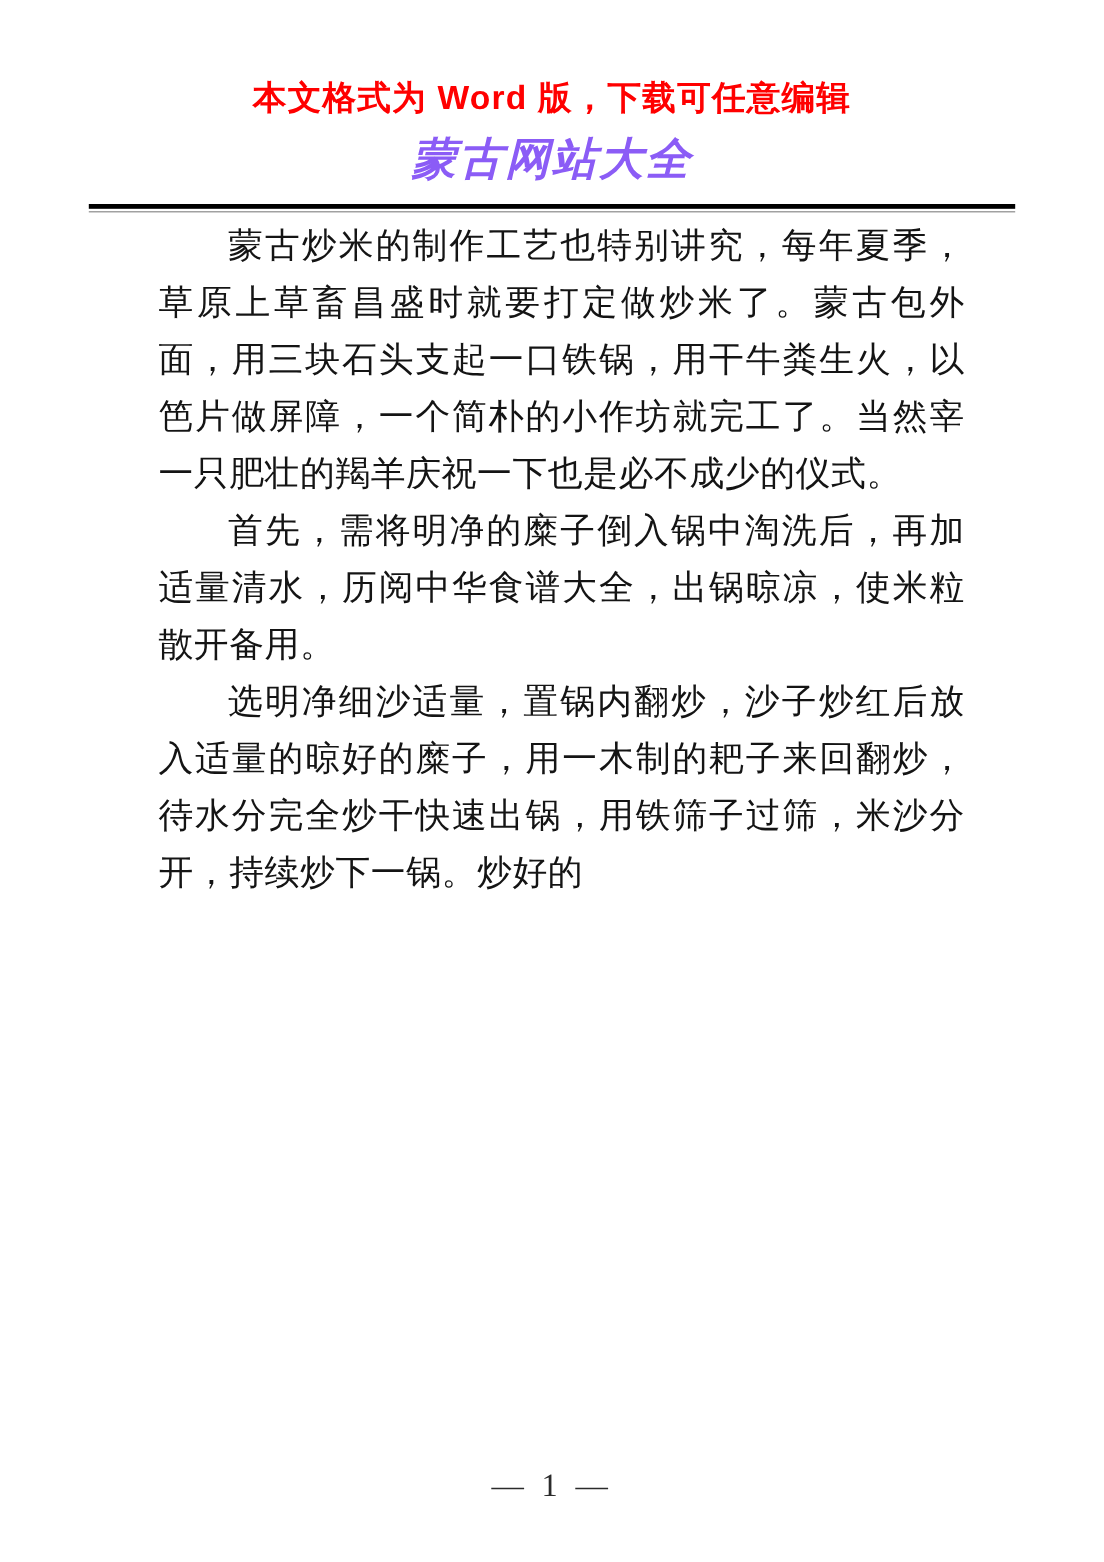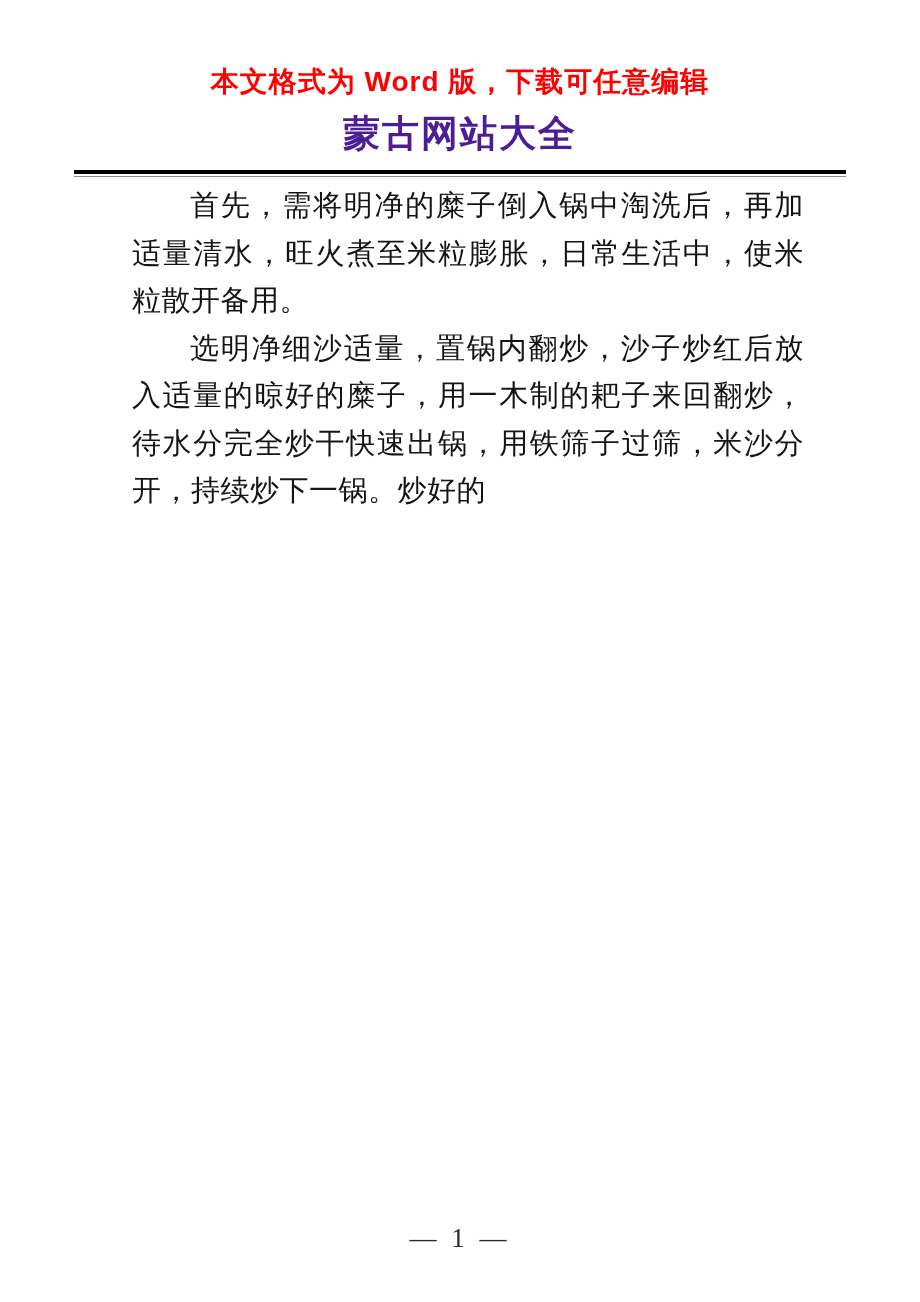--- a/index.html
+++ b/index.html
@@ -24,26 +24,27 @@
     color: #FF0000;
     font-family: "Liberation Sans", sans-serif;
     font-weight: 700;
     font-size: 28px;
     line-height: 40px;
     letter-spacing: 1px;
   }
   .doc-title {
     margin-top: 8px;
     text-align: center;
-    color: #4c1d95;
+    color: #8b5cf6;
     font-family: "Liberation Serif", serif;
     font-weight: 600;
     font-size: 37px;
     line-height: 48px;
     letter-spacing: 2px;
+    font-style: italic;
   }
   .title-rule {
     width: 772px;
     margin: 12px auto 0 auto;
   }
   .title-rule .thick {
     height: 4px;
     background: #000000;
   }
   .title-rule .thin {
@@ -88,19 +89,20 @@
   <div class="format-notice">本文格式为 Word 版，下载可任意编辑</div>
 
   <div class="doc-title">蒙古网站大全</div>
 
   <div class="title-rule">
     <div class="thick"></div>
     <div class="thin"></div>
   </div>
 
   <div class="content">
-    <p class="indent">首先，需将明净的糜子倒入锅中淘洗后，再加适量清水，旺火煮至米粒膨胀，日常生活中，使米粒散开备用。</p>
+    <p class="indent">蒙古炒米的制作工艺也特别讲究，每年夏季，草原上草畜昌盛时就要打定做炒米了。蒙古包外面，用三块石头支起一口铁锅，用干牛粪生火，以笆片做屏障，一个简朴的小作坊就完工了。当然宰一只肥壮的羯羊庆祝一下也是必不成少的仪式。</p>
+    <p class="indent">首先，需将明净的糜子倒入锅中淘洗后，再加适量清水，历阅中华食谱大全，出锅晾凉，使米粒散开备用。</p>
     <p class="indent">选明净细沙适量，置锅内翻炒，沙子炒红后放入适量的晾好的糜子，用一木制的耙子来回翻炒，待水分完全炒干快速出锅，用铁筛子过筛，米沙分开，持续炒下一锅。炒好的</p>
   </div>
 
   <div class="page-number">— 1 —</div>
 
 </div>
 
 </body></html>

